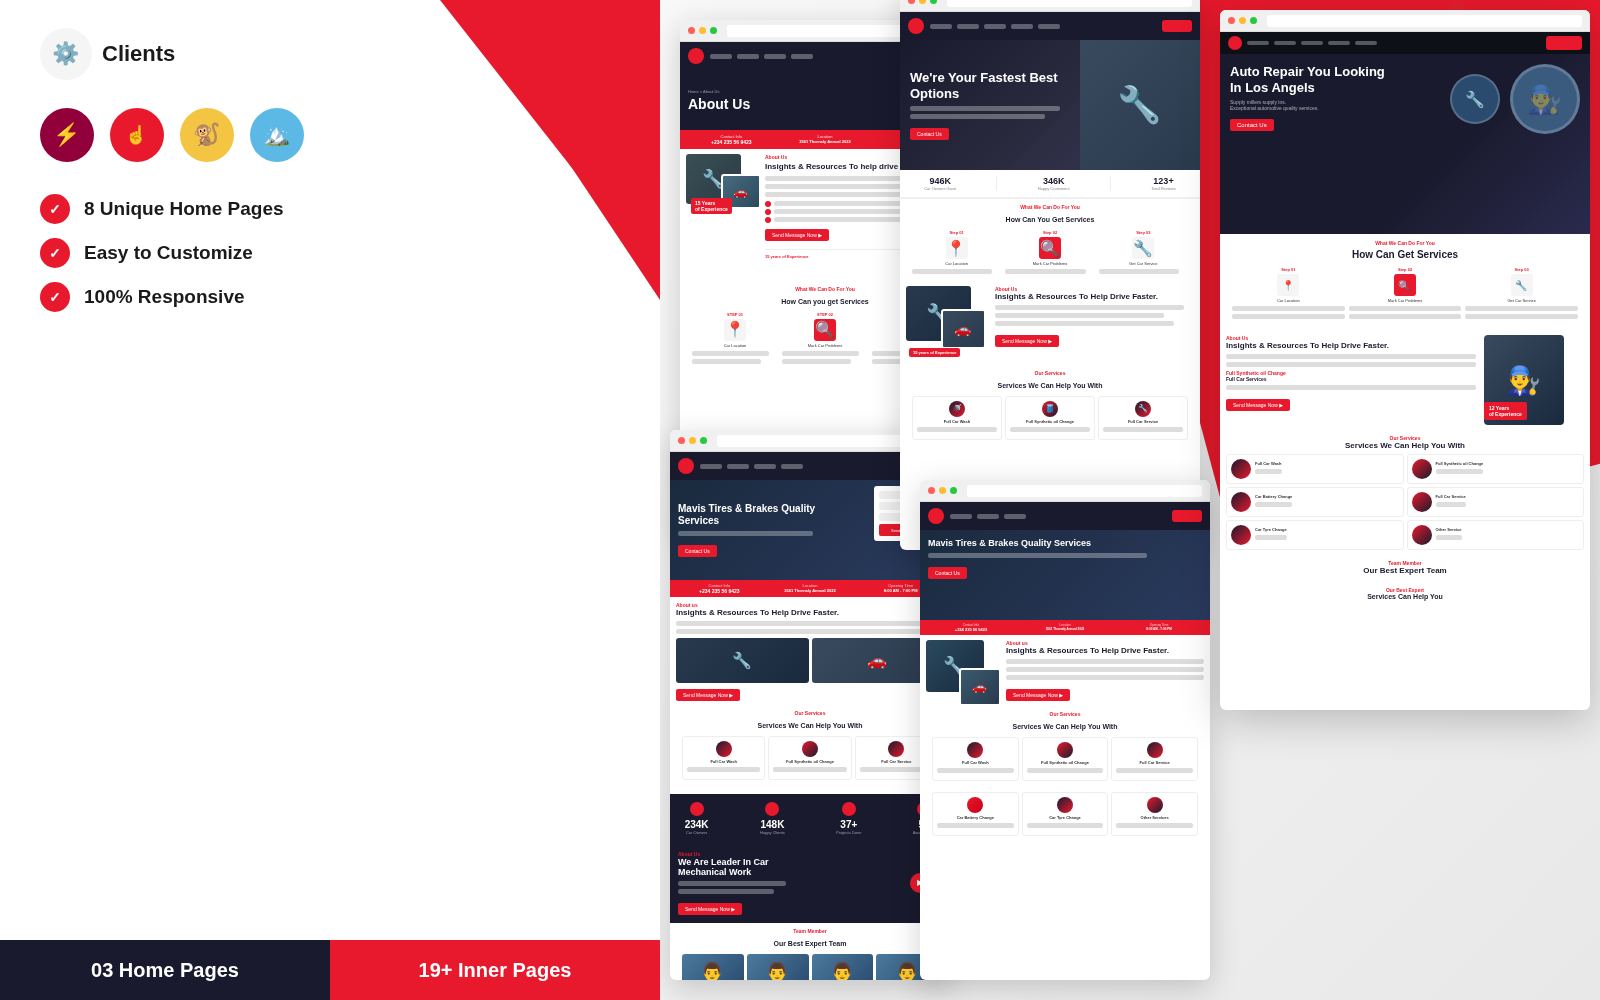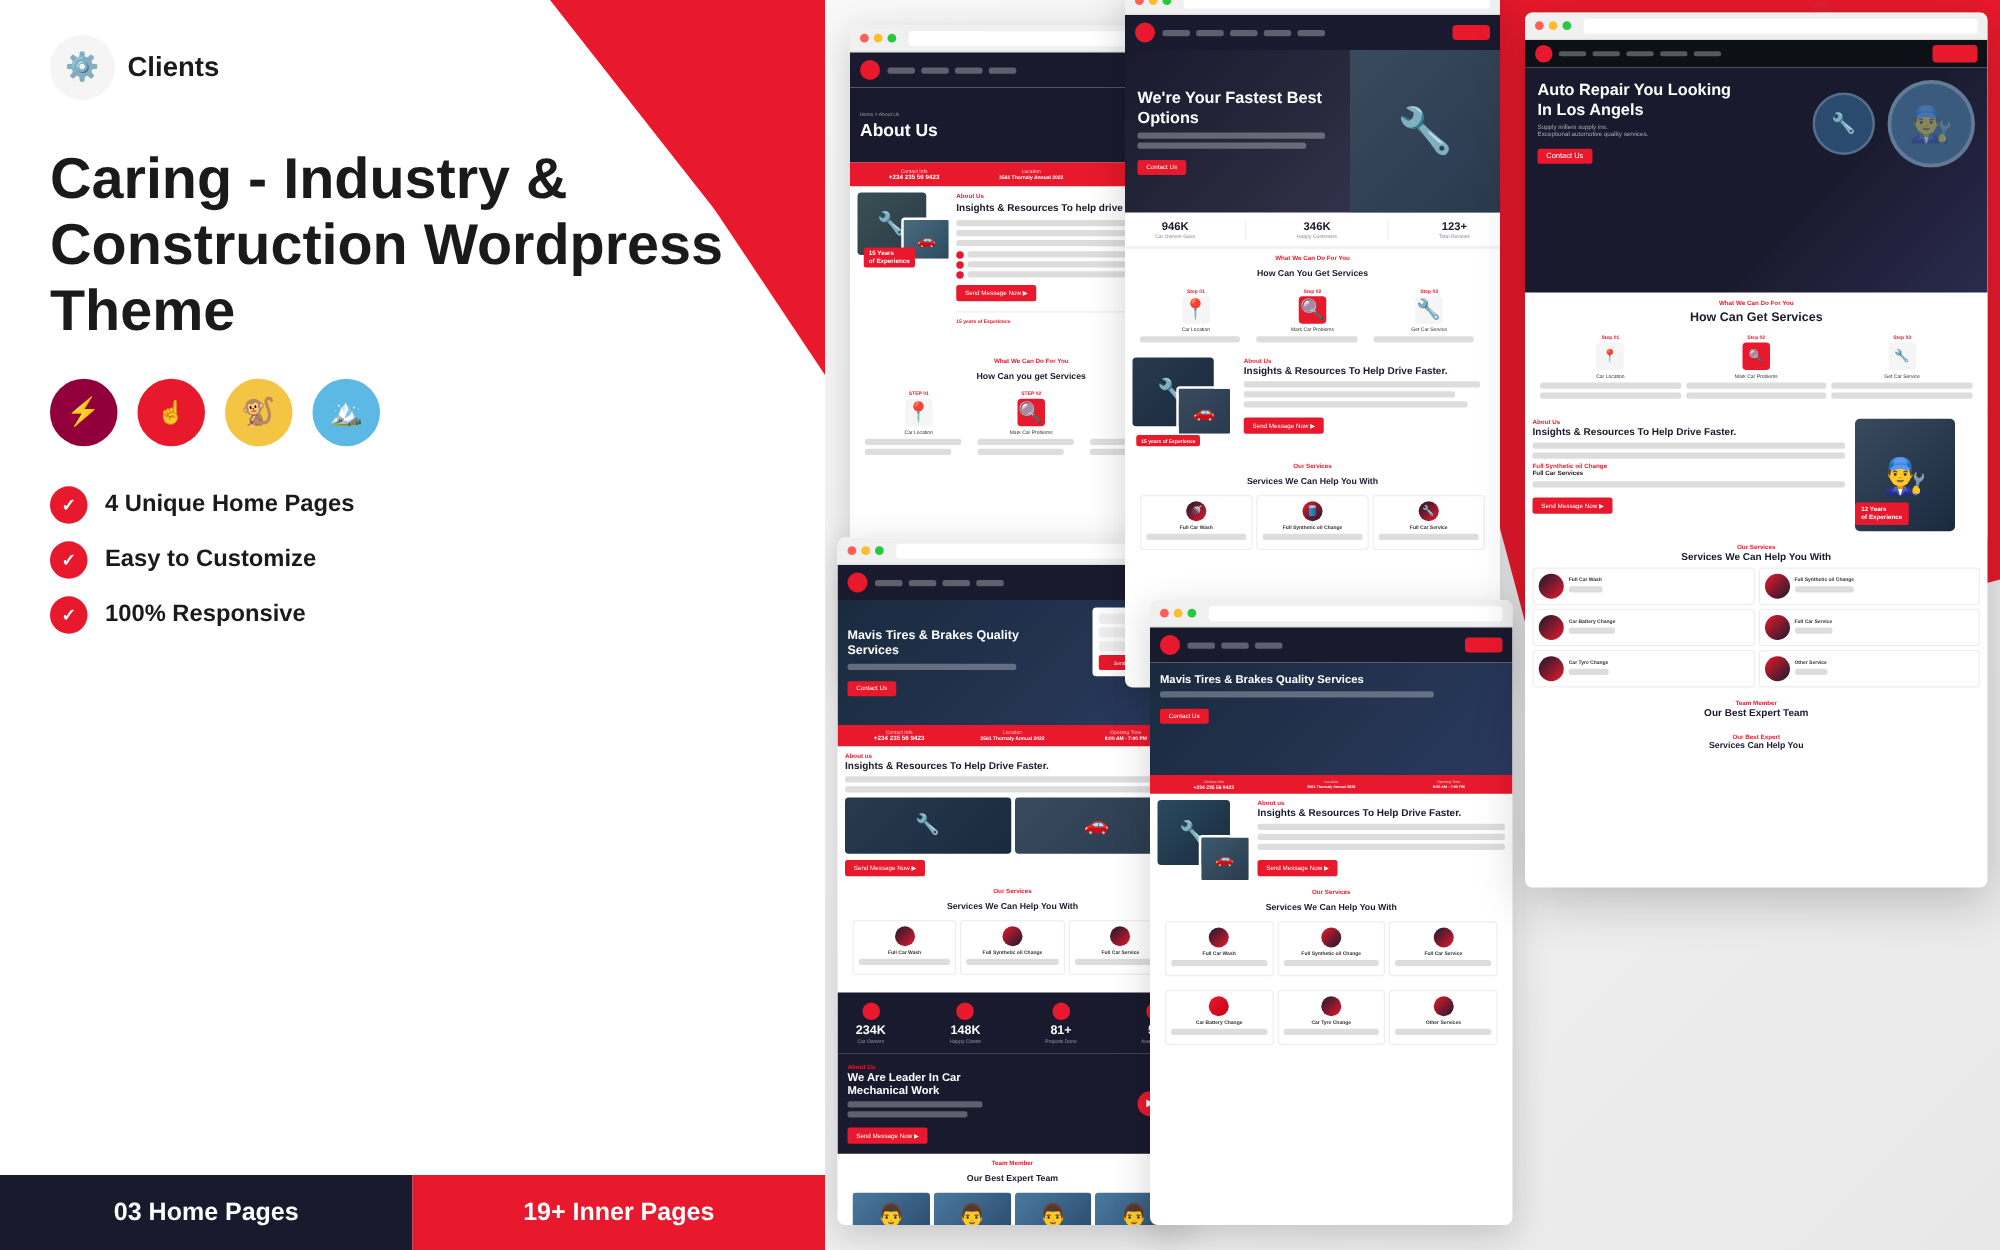--- a/index.html
+++ b/index.html
@@ -483,33 +483,32 @@
 
 <div class="left-panel">
 
   <div style="position:absolute;top:0;right:0;width:0;height:0;border-style:solid;border-width:0 220px 280px 0;border-color:transparent #e8192c transparent transparent;z-index:0;"></div>
 
   <div class="logo-row">
     <div class="logo-icon">⚙️</div>
     <span class="logo-text">Clients</span>
   </div>
 
-  <div class="main-title">Caring - Industry &amp; Construction Wordpress Theme</div>
 
   <div class="plugin-icons">
     <div class="plugin-icon pi-elementor" title="Elementor">⚡</div>
     <div class="plugin-icon pi-cursor" title="Cursor" style="font-size:18px;">☝️</div>
     <div class="plugin-icon pi-mailchimp" title="Mailchimp">🐒</div>
     <div class="plugin-icon pi-laraberg" title="Laraberg">🏔️</div>
   </div>
 
   <div class="features-list">
     <div class="feature-item">
       <div class="check-circle">✓</div>
-      <span>4 Unique Home Pages</span>
+      <span>8 Unique Home Pages</span>
     </div>
     <div class="feature-item">
       <div class="check-circle">✓</div>
       <span>Easy to Customize</span>
     </div>
     <div class="feature-item">
       <div class="check-circle">✓</div>
       <span>100% Responsive</span>
     </div>
   </div>
@@ -983,21 +982,21 @@
         <div class="counter-num">234K</div>
         <div class="counter-label">Car Owners</div>
       </div>
       <div class="counter-item">
         <div class="counter-icon-top"></div>
         <div class="counter-num">148K</div>
         <div class="counter-label">Happy Clients</div>
       </div>
       <div class="counter-item">
         <div class="counter-icon-top"></div>
-        <div class="counter-num">81+</div>
+        <div class="counter-num">37+</div>
         <div class="counter-label">Projects Done</div>
       </div>
       <div class="counter-item">
         <div class="counter-icon-top"></div>
         <div class="counter-num">51</div>
         <div class="counter-label">Awards Won</div>
       </div>
     </div>
 
     <div style="background:#1a1a2e;padding:8px;position:relative;">

